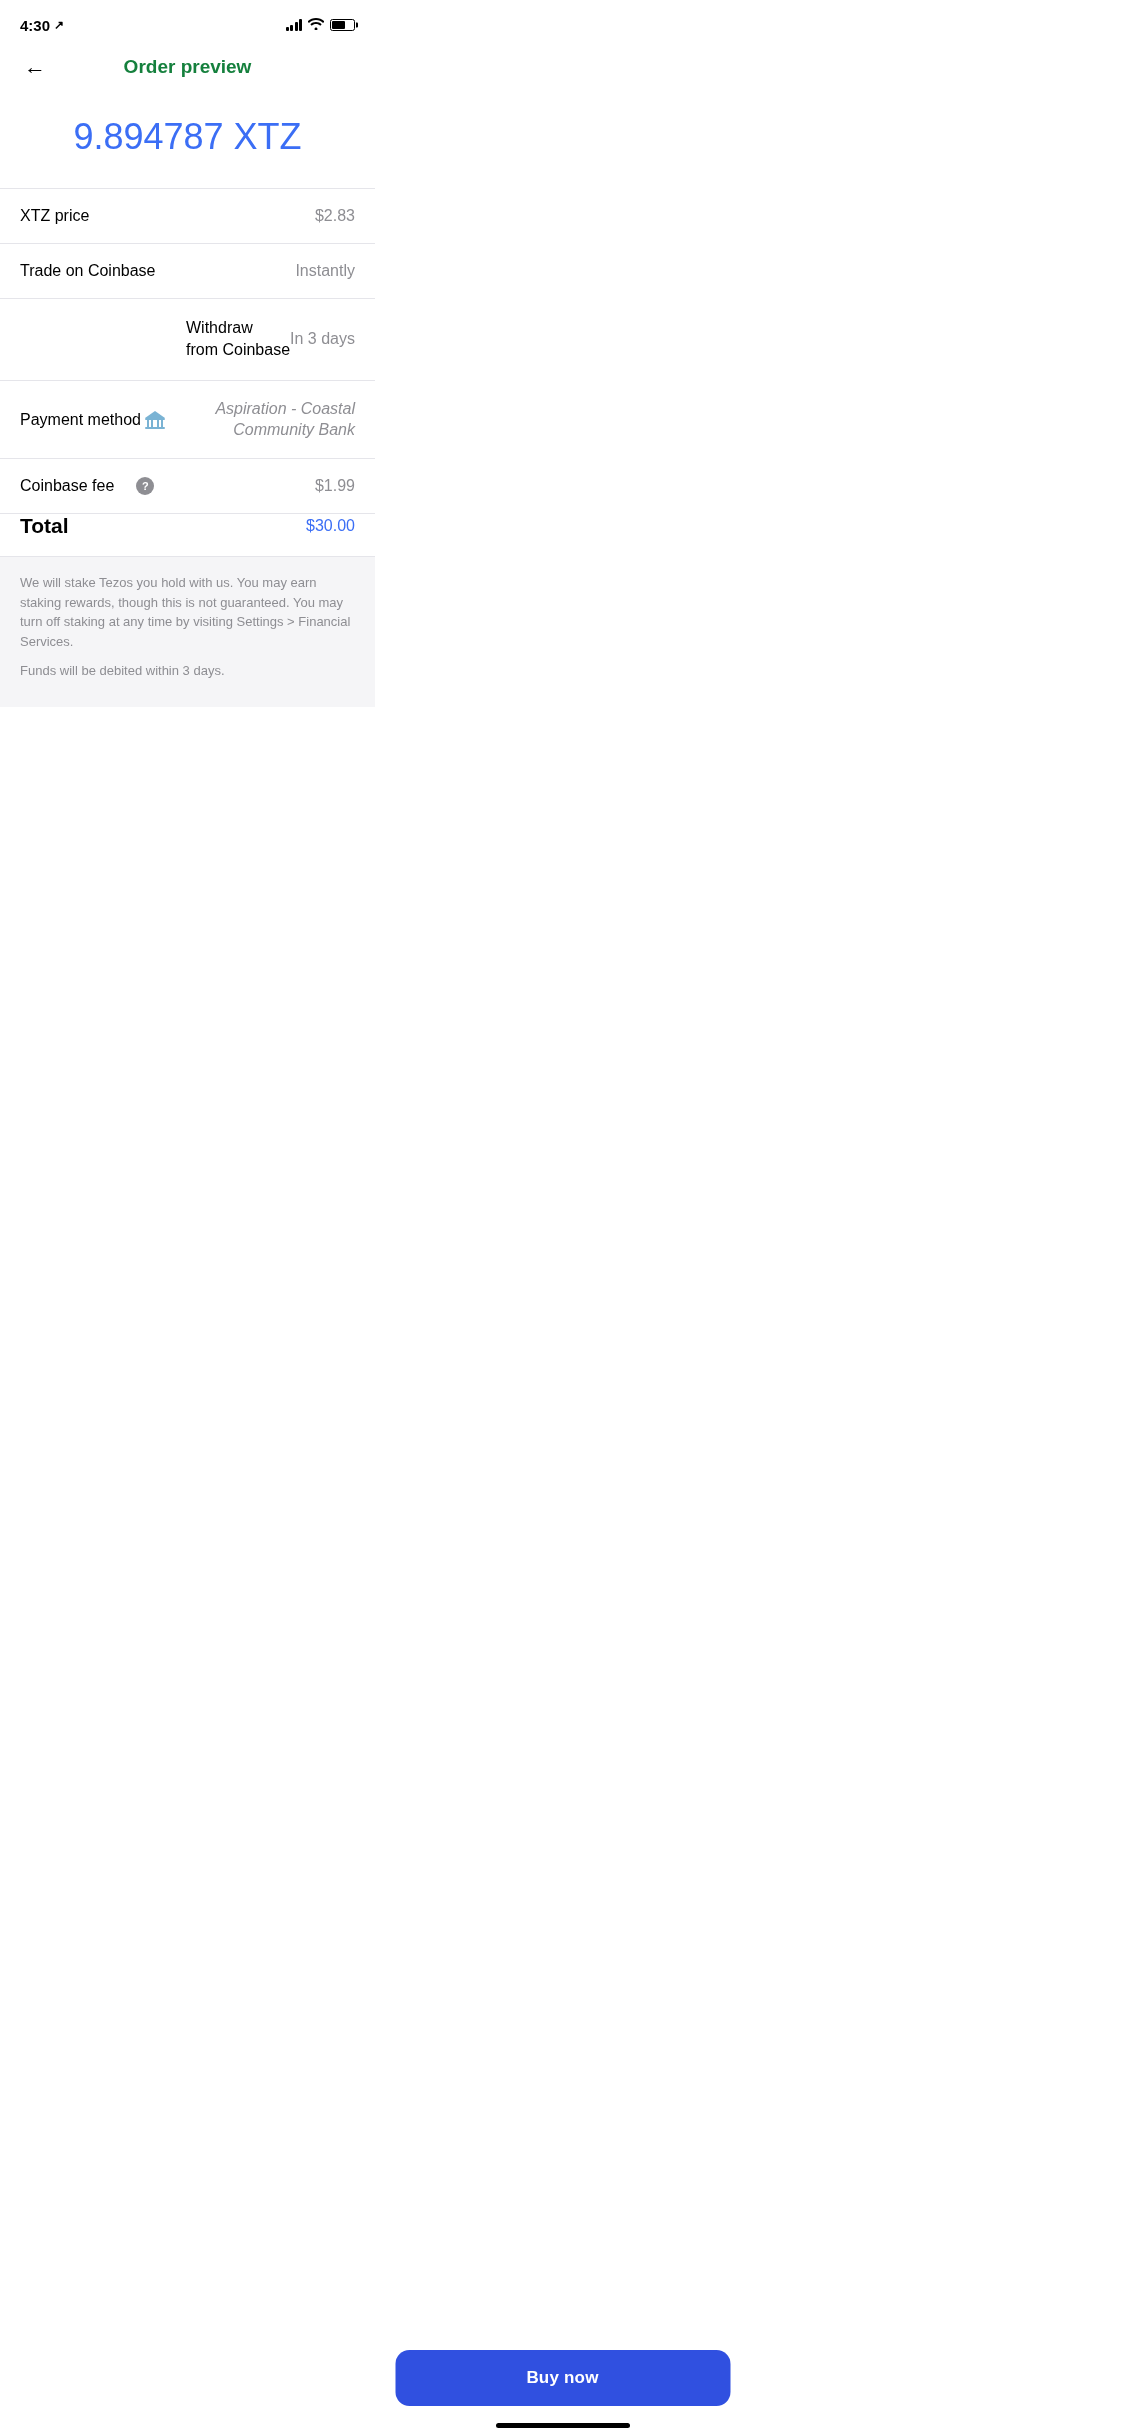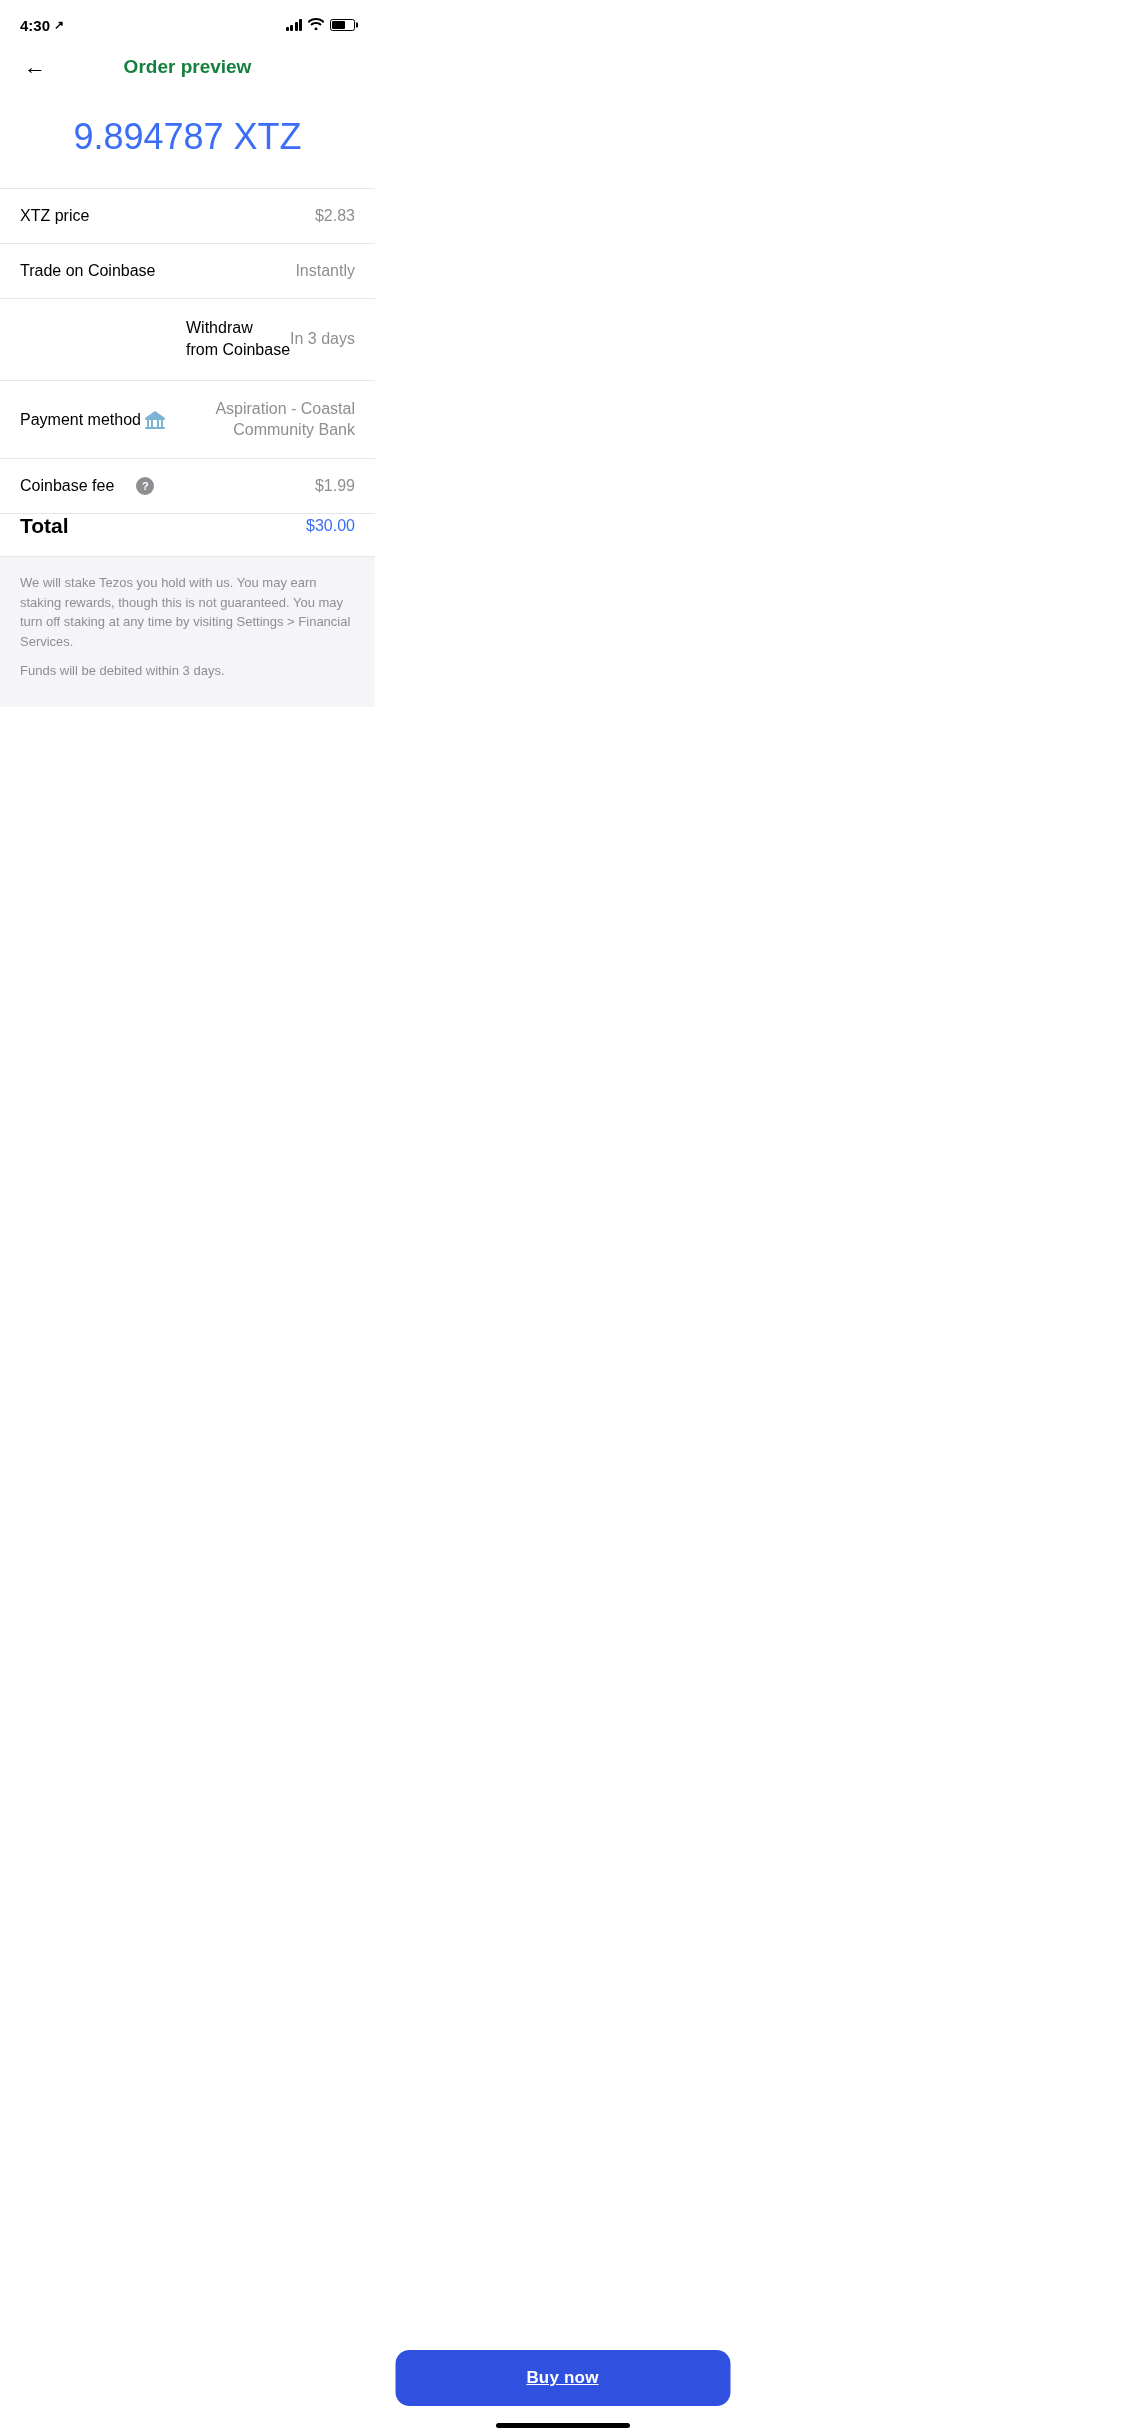--- a/index.html
+++ b/index.html
@@ -173,20 +173,21 @@
       align-items: center;
       padding: 18px 20px;
       border-bottom: 1px solid #e5e5ea;
     }
 
     .payment-value {
       display: flex;
       align-items: center;
       gap: 8px;
       text-align: right;
+      font-style: italic;
     }
 
     .bank-icon {
       width: 24px;
       height: 24px;
       flex-shrink: 0;
     }
 
     .bank-name {
       font-size: 16px;
@@ -275,21 +276,20 @@
       width: 100%;
       padding: 18px;
       background: #3050e0;
       color: #fff;
       font-size: 17px;
       font-weight: 600;
       border: none;
       border-radius: 14px;
       cursor: pointer;
       letter-spacing: 0.2px;
-      text-decoration: underline;
     }
 
     
     .home-indicator {
       position: fixed;
       bottom: 8px;
       left: 50%;
       transform: translateX(-50%);
       width: 134px;
       height: 5px;

